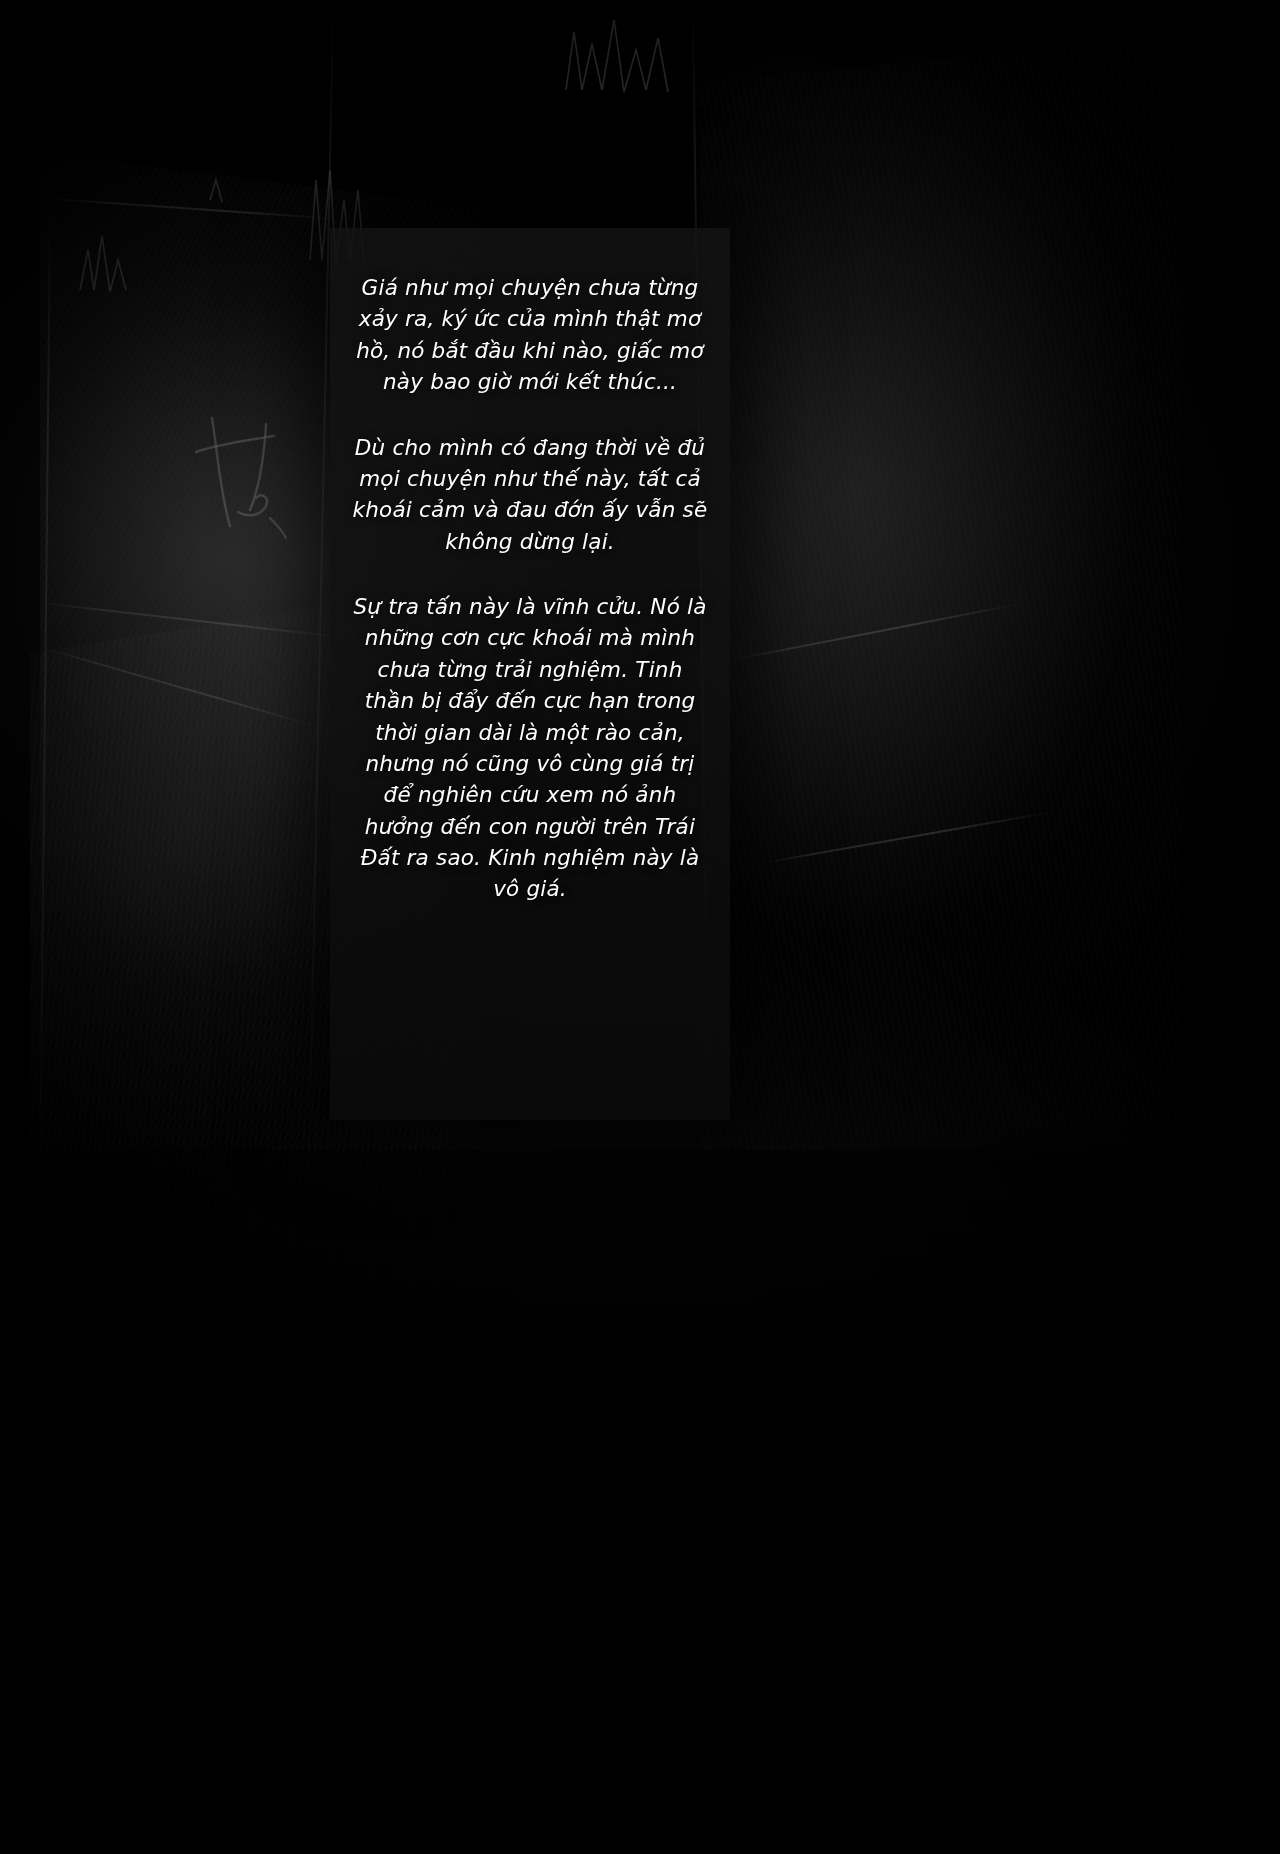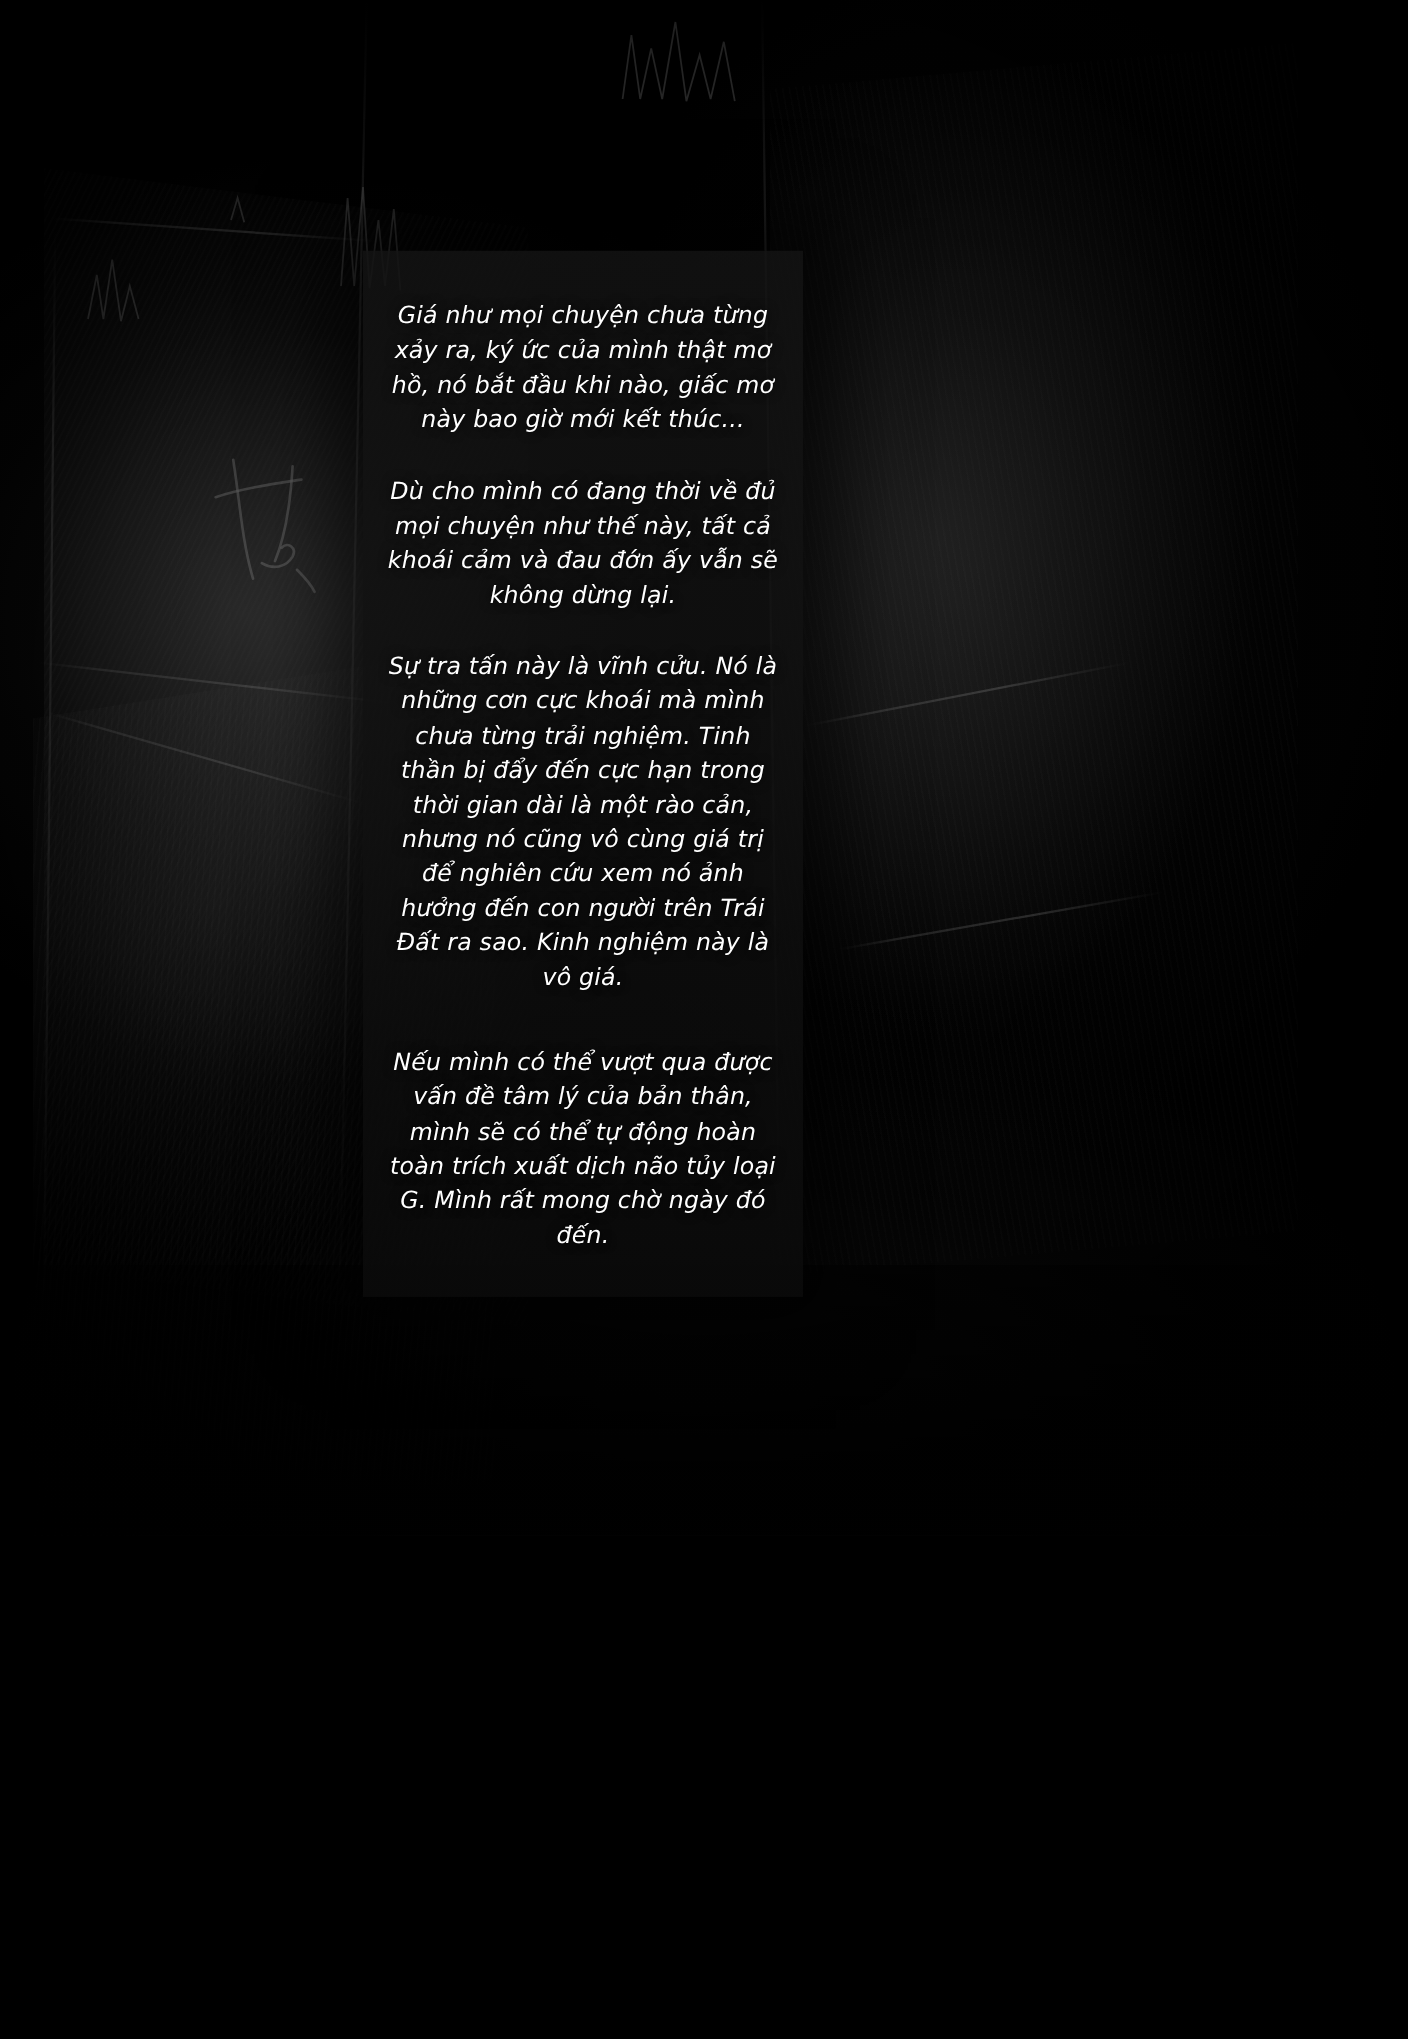--- a/index.html
+++ b/index.html
@@ -146,21 +146,21 @@
     color: #ffffff;
     font-family: "DejaVu Sans", sans-serif;
     font-style: italic;
     font-size: 21.5px;
     line-height: 1.46;
     text-align: center;
     letter-spacing: 0.2px;
     text-shadow: 0 0 10px rgba(0,0,0,0.9);
   }
   .narration p:last-child { margin-bottom: 0; }
-  .narration p.block-3 { margin-bottom: 46px; }
+  .narration p.block-3 { margin-bottom: 34px; }
 </style>
 </head>
 <body>
 
 <div id="page">
 
   <div class="scene"></div>
 
   <div class="wall-left"></div>
   <div class="wall-left2"></div>
@@ -196,16 +196,15 @@
     </g>
   </svg>
 
   <div class="bottom-fade"></div>
   <div class="vignette"></div>
 
   <div class="narration">
     <p class="block-0">Giá như mọi chuyện chưa từng xảy ra, ký ức của mình thật mơ hồ, nó bắt đầu khi nào, giấc mơ này bao giờ mới kết thúc...</p>
     <p class="block-1">Dù cho mình có đang thời về đủ mọi chuyện như thế này, tất cả khoái cảm và đau đớn ấy vẫn sẽ không dừng lại.</p>
     <p class="block-3">Sự tra tấn này là vĩnh cửu. Nó là những cơn cực khoái mà mình chưa từng trải nghiệm. Tinh thần bị đẩy đến cực hạn trong thời gian dài là một rào cản, nhưng nó cũng vô cùng giá trị để nghiên cứu xem nó ảnh hưởng đến con người trên Trái Đất ra sao. Kinh nghiệm này là vô giá.</p>
-    <p class="block-4">Nếu mình có thể vượt qua được vấn đề tâm lý của bản thân, mình sẽ có thể tự động hoàn toàn trích xuất dịch não tủy loại G. Mình rất mong chờ ngày đó đến.</p>
   </div>
 
 </div>
 
 </body></html>

